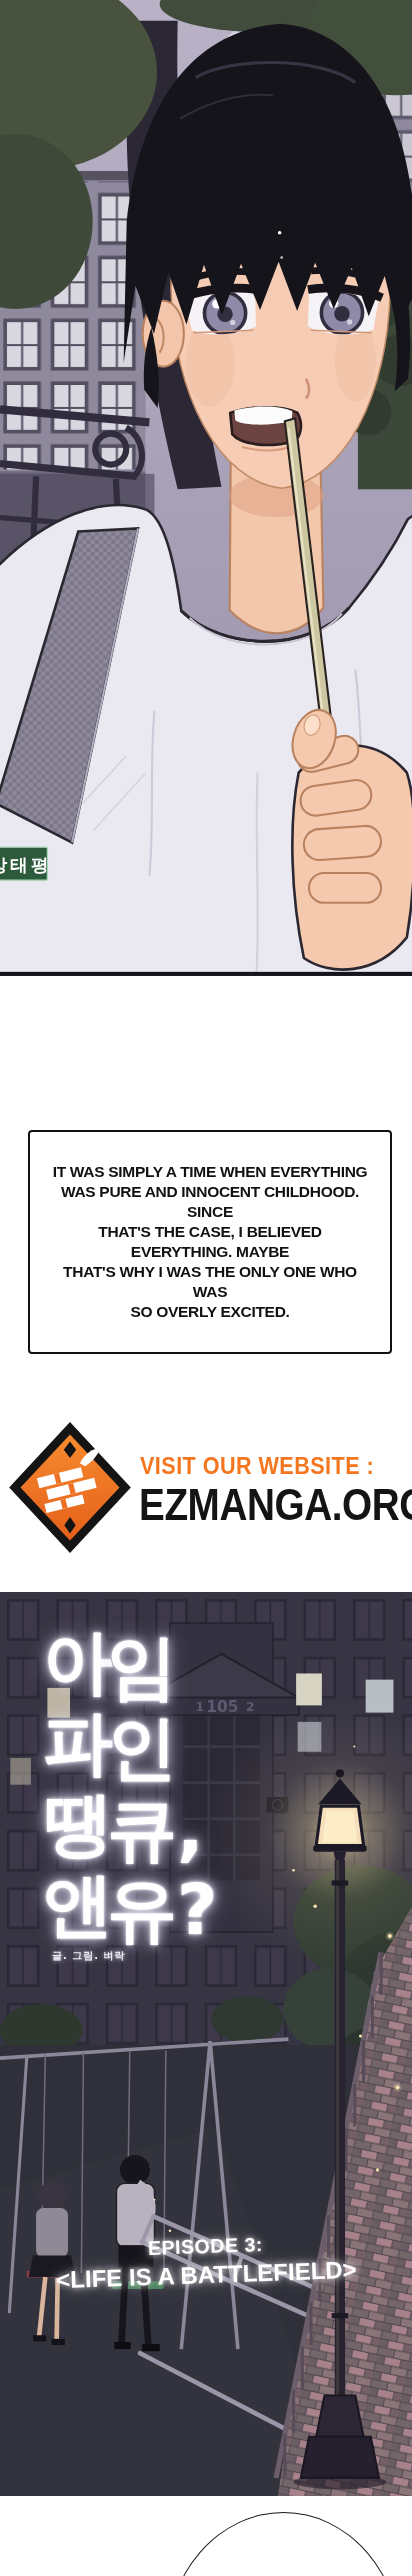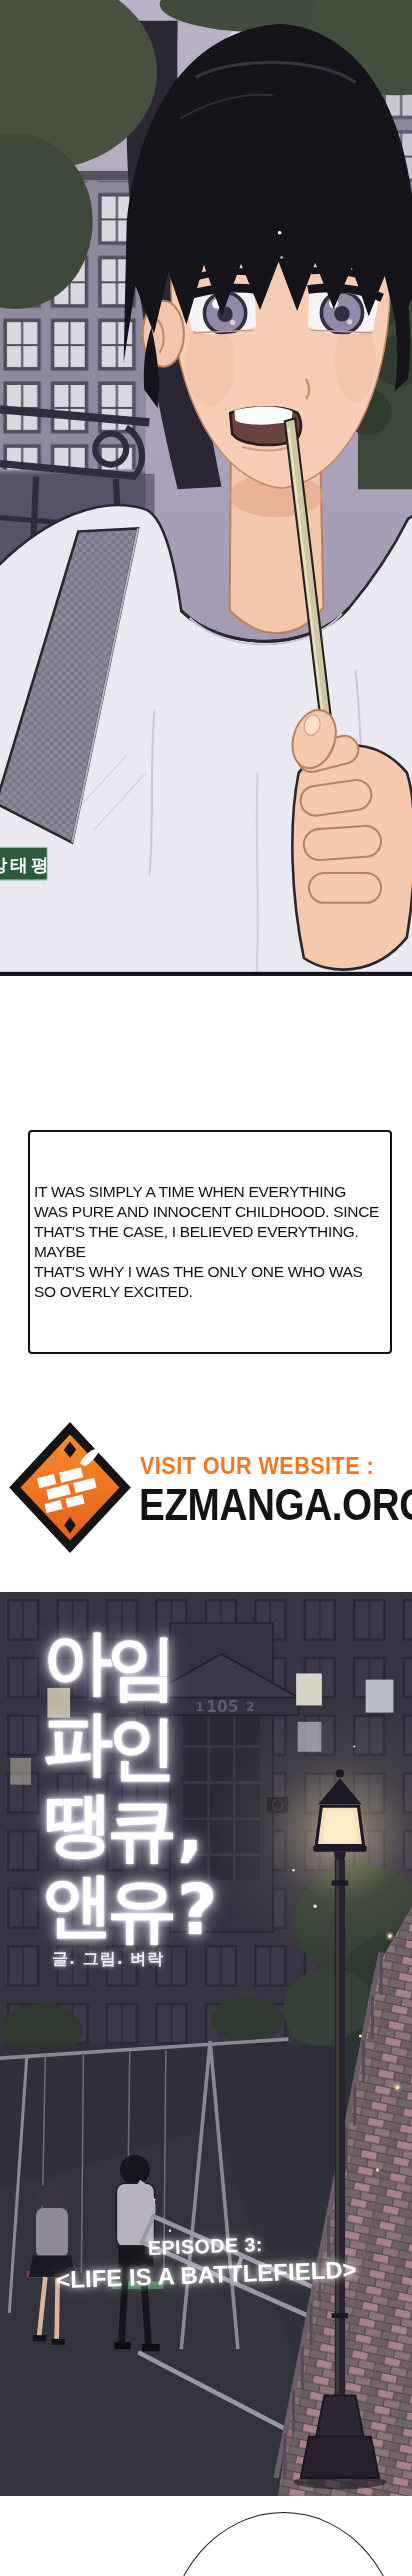--- a/index.html
+++ b/index.html
@@ -8,22 +8,22 @@
   svg{display:block;}
   svg text{font-family:"DejaVu Sans","Liberation Sans",sans-serif;}
 
   
   #scene1{position:absolute;left:0;top:0;}
 
   
   .narr-box{position:absolute;left:28px;top:1130px;width:364px;height:224px;
     box-sizing:border-box;border:2.6px solid #111;border-radius:4.1px;background:#fff;
     display:flex;align-items:center;justify-content:center;}
-  .narr-text{white-space:pre-line;font-weight:400;color:#111;
-    font-size:15.5px;line-height:20px;letter-spacing:-0.3px;margin:4px;}
+  .narr-text{white-space:pre-line;text-align:center;font-weight:700;color:#111;
+    font-size:15.5px;line-height:20px;letter-spacing:-0.3px;margin:18px;}
 
   
   .promo{position:absolute;left:0;top:1420px;width:359px;height:139px;}
   .promo .diamond{position:absolute;left:8.2px;top:1px;}
   .visit{position:absolute;left:140px;top:32px;margin:0;color:#f4771f;
     font-size:24px;font-weight:700;white-space:nowrap;transform:scaleX(.9);
     transform-origin:left center;letter-spacing:0.5px;}
   .site{position:absolute;left:139px;top:60px;margin:0;color:#141414;
     font-size:44px;font-weight:700;white-space:nowrap;transform:scaleX(.88);
     transform-origin:left center;letter-spacing:-0.5px;}
@@ -32,21 +32,21 @@
   .dark-panel{position:absolute;left:0;top:1592px;width:412px;height:904px;
     background:#2b2835;overflow:hidden;}
   .kr-title{position:absolute;left:43px;top:30px;display:grid;
     grid-template-columns:64px 64px;z-index:5;}
   .kr-char{width:64px;height:81px;font-size:70px;line-height:81px;text-align:center;
     font-weight:700;color:#fff;font-family:"DejaVu Sans",sans-serif;
     text-shadow:0 0 3.1px #fff,0 0 10.3px rgba(240,240,255,.95),0 0 21.6px rgba(205,205,240,.6),
       0 1px 0 #3a3750,0 -1px 0 #3a3750,1px 0 0 #3a3750,-1px 0 0 #3a3750;}
   .kr-col2{transform:translateY(5.2px);}
   .credit{position:absolute;left:52px;top:357px;margin:0;color:#eceaf4;z-index:5;
-    font-size:16px;font-weight:700;letter-spacing:1px;font-family:"DejaVu Sans",sans-serif;
+    font-size:10px;font-weight:700;letter-spacing:1px;font-family:"DejaVu Sans",sans-serif;
     text-shadow:0 0 5.2px rgba(255,255,255,.75);}
   .episode{position:absolute;left:0;top:643px;width:412px;text-align:center;z-index:5;
     transform:rotate(-2deg);color:#fff;}
   .ep-label{margin:0;font-size:19.6px;font-weight:700;letter-spacing:0.5px;
     text-shadow:0 0 5.2px rgba(255,255,255,.85),0 0 13.4px rgba(255,255,255,.45);}
   .ep-title{margin:3.1px 0 0 0;font-size:24px;font-weight:700;letter-spacing:0px;
     text-shadow:0 0 6.2px rgba(255,255,255,.85),0 0 15.5px rgba(255,255,255,.45);}
 
   
   .bubble{position:absolute;left:165px;top:2512px;width:237px;height:273px;

